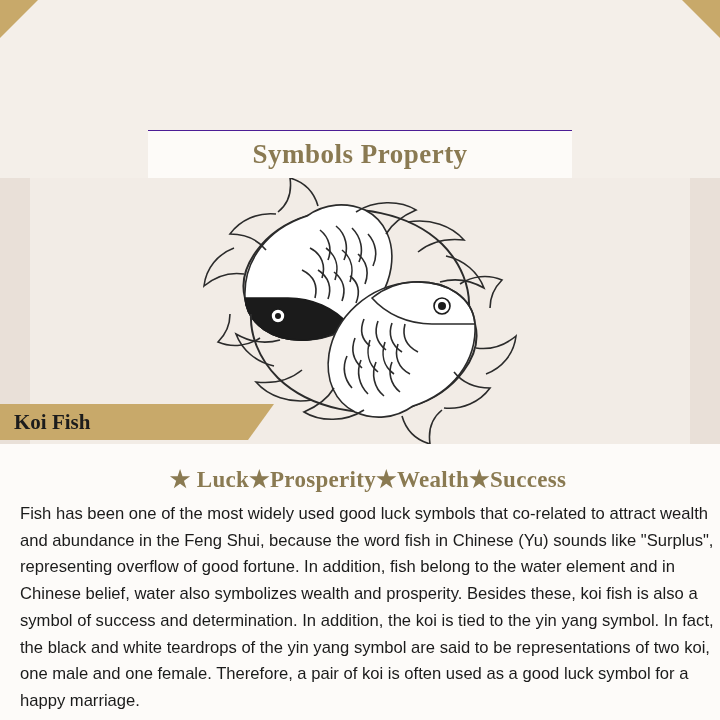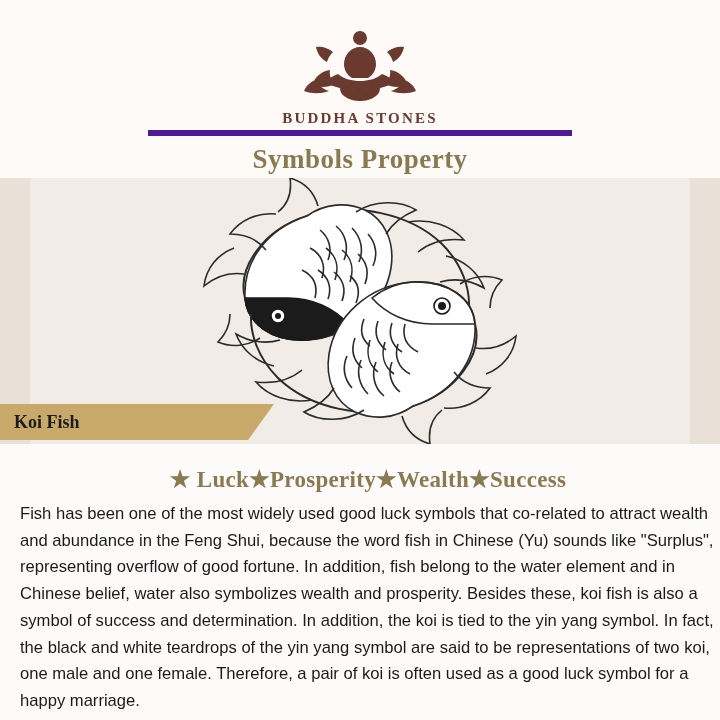--- a/index.html
+++ b/index.html
@@ -67,21 +67,21 @@
   }
 
   
   .title-banner {
     position: absolute;
     top: 130px;
     left: 148px;
     width: 424px;
     height: 47px;
     background: #fdfbf8;
-    border-top: 6px solid #4c1d95;
+    border-top: 1px solid #4c1d95;
     border-bottom: 1px solid #e6dccd;
     display: flex;
     align-items: center;
     justify-content: center;
   }
   .title-banner .title-text {
     font-family: "Liberation Serif", serif;
     font-size: 27px;
     font-weight: bold;
     color: #8a7a52;
@@ -125,21 +125,21 @@
     top: 404px;
     left: 0;
     width: 248px;
     height: 36px;
     background: #c8a96a;
     display: flex;
     align-items: center;
   }
   .caption-ribbon .caption-text {
     padding-left: 14px;
-    font-size: 18px;
+    font-size: 21px;
     font-weight: bold;
     color: #1c1c1c;
     font-family: "Liberation Serif", serif;
   }
   .ribbon-tail {
     position: absolute;
     top: 404px;
     left: 248px;
     width: 0; height: 0;
     border-top: 36px solid #c8a96a;
@@ -175,43 +175,20 @@
   }
 </style>
 </head>
 <body>
 
 <div class="page">
 
   <div class="corner-tl"></div>
   <div class="corner-tr"></div>
 
-  <div class="header">
-    <div class="logo-wrap">
-      <span class="logo-mark">
-        <svg width="120" height="78" viewBox="0 0 120 78" xmlns="http://www.w3.org/2000/svg">
-          <g fill="#6a3a2e">
-
-            <circle cx="60" cy="14" r="7"></circle>
-            <path d="M60 23 c-9 0 -16 8 -16 17 c0 6 3 11 8 14 l16 0 c5 -3 8 -8 8 -14 c0 -9 -7 -17 -16 -17 z"></path>
-            <path d="M38 50 c-6 2 -10 5 -12 9 c10 5 22 7 34 7 c12 0 24 -2 34 -7 c-2 -4 -6 -7 -12 -9 c-6 5 -14 7 -22 7 c-8 0 -16 -2 -22 -7 z"></path>
-
-            <path d="M60 66 c-8 0 -15 -3 -19 -7 c-2 5 -1 10 3 13 c5 4 11 5 16 5 c5 0 11 -1 16 -5 c4 -3 5 -8 3 -13 c-4 4 -11 7 -19 7 z"></path>
-            <path d="M30 46 c-7 1 -13 5 -16 11 c-1 2 0 4 2 5 c6 2 13 1 19 -2 c-4 -4 -6 -9 -5 -14 z"></path>
-            <path d="M90 46 c7 1 13 5 16 11 c1 2 0 4 -2 5 c-6 2 -13 1 -19 -2 c4 -4 6 -9 5 -14 z"></path>
-            <path d="M16 56 c-6 2 -10 6 -12 11 c8 3 17 3 25 0 c-6 -2 -11 -6 -13 -11 z"></path>
-            <path d="M104 56 c6 2 10 6 12 11 c-8 3 -17 3 -25 0 c6 -2 11 -6 13 -11 z"></path>
-            <path d="M33 28 c-5 -4 -11 -6 -17 -5 c1 6 5 12 11 15 c1 -4 3 -7 6 -10 z"></path>
-            <path d="M87 28 c5 -4 11 -6 17 -5 c-1 6 -5 12 -11 15 c-1 -4 -3 -7 -6 -10 z"></path>
-          </g>
-        </svg>
-      </span>
-      <span class="brand-name">BUDDHA STONES</span>
-    </div>
-  </div>
 
   <div class="title-banner">
     <span class="title-text">Symbols Property</span>
   </div>
 
   <div class="side-left"></div>
   <div class="side-right"></div>
 
   <div class="art-area">
     <span>

